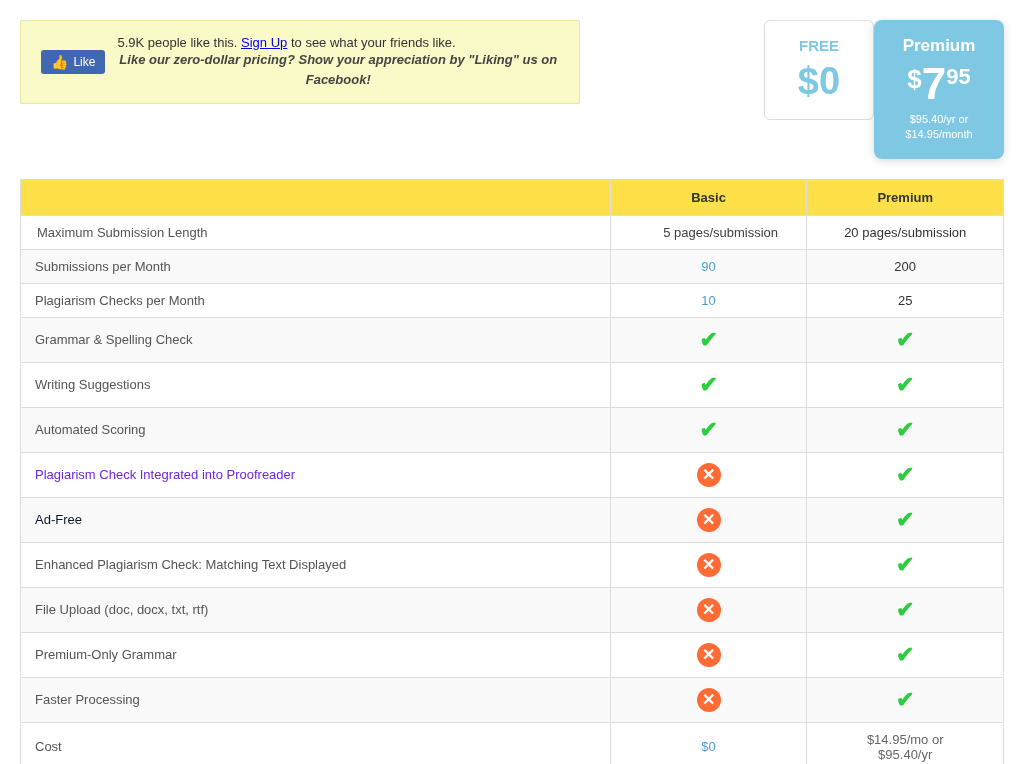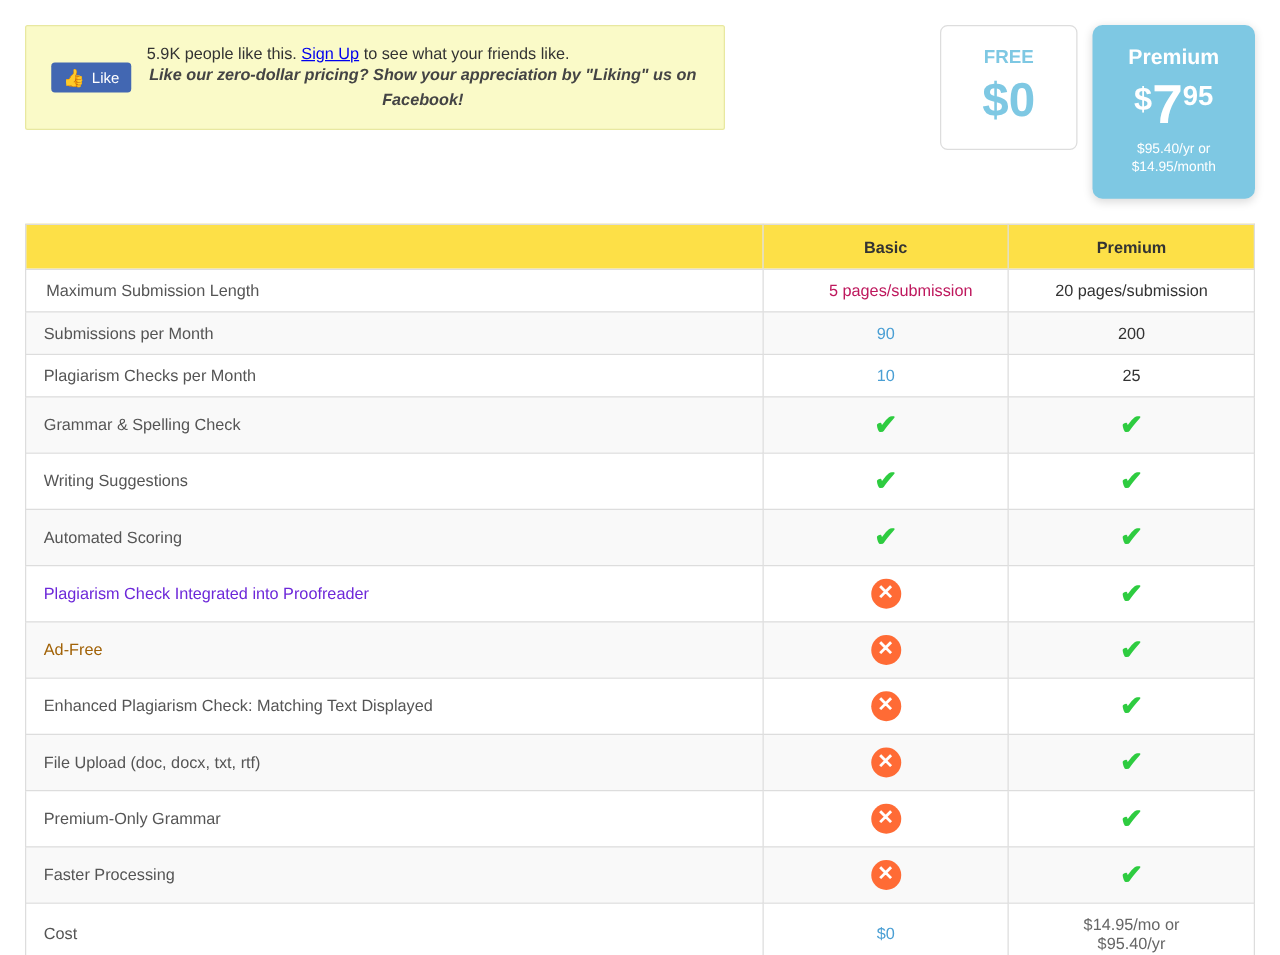--- a/index.html
+++ b/index.html
@@ -52,21 +52,21 @@
       color: #444;
       font-size: 13px;
       line-height: 1.5;
       font-style: italic;
       font-weight: bold;
       text-align: center;
     }
 
     .pricing-cards {
       display: flex;
-      gap: 12px;
+      gap: 0;
       align-items: flex-start;
     }
 
     .card-free {
       background: #fff;
       border: 1px solid #ddd;
       border-radius: 6px;
       padding: 16px 24px;
       text-align: center;
       min-width: 110px;
@@ -249,21 +249,21 @@
   <thead>
     <tr>
       <th class="col-feature"></th>
       <th class="col-basic">Basic</th>
       <th class="col-premium">Premium</th>
     </tr>
   </thead>
   <tbody id="table-body">
   <tr>
         <td style="color: rgb(85, 85, 85); padding-left: 16px;">Maximum Submission Length</td>
-        <td class="col-basic" style="color: #be185d; padding-left: 38px;">5 pages/submission</td>
+        <td class="col-basic" style="color: #404040; padding-left: 38px;">5 pages/submission</td>
         <td class="col-premium">20 pages/submission</td>
       </tr>
       <tr>
         <td style="color: rgb(85, 85, 85);">Submissions per Month</td>
         <td class="col-basic" style="color: rgb(74, 159, 212);">90</td>
         <td class="col-premium">200</td>
       </tr>
       <tr>
         <td style="color: rgb(85, 85, 85);">Plagiarism Checks per Month</td>
         <td class="col-basic" style="color: rgb(74, 159, 212);">10</td>
@@ -283,21 +283,21 @@
         <td style="color: rgb(85, 85, 85);">Automated Scoring</td>
         <td class="col-basic"><span class="check-green">✔</span></td>
         <td class="col-premium"><span class="check-green">✔</span></td>
       </tr>
       <tr>
         <td style="color: #6d28d9;">Plagiarism Check Integrated into Proofreader</td>
         <td class="col-basic"><span class="cross-red">✕</span></td>
         <td class="col-premium"><span class="check-green">✔</span></td>
       </tr>
       <tr>
-        <td style="color: #a16207;">Ad-Free</td>
+        <td style="color: #0f172a;">Ad-Free</td>
         <td class="col-basic"><span class="cross-red">✕</span></td>
         <td class="col-premium"><span class="check-green">✔</span></td>
       </tr>
       <tr>
         <td style="color: rgb(85, 85, 85);">Enhanced Plagiarism Check: Matching Text Displayed</td>
         <td class="col-basic"><span class="cross-red">✕</span></td>
         <td class="col-premium"><span class="check-green">✔</span></td>
       </tr>
       <tr>
         <td style="color: rgb(85, 85, 85);">File Upload (doc, docx, txt, rtf)</td>

